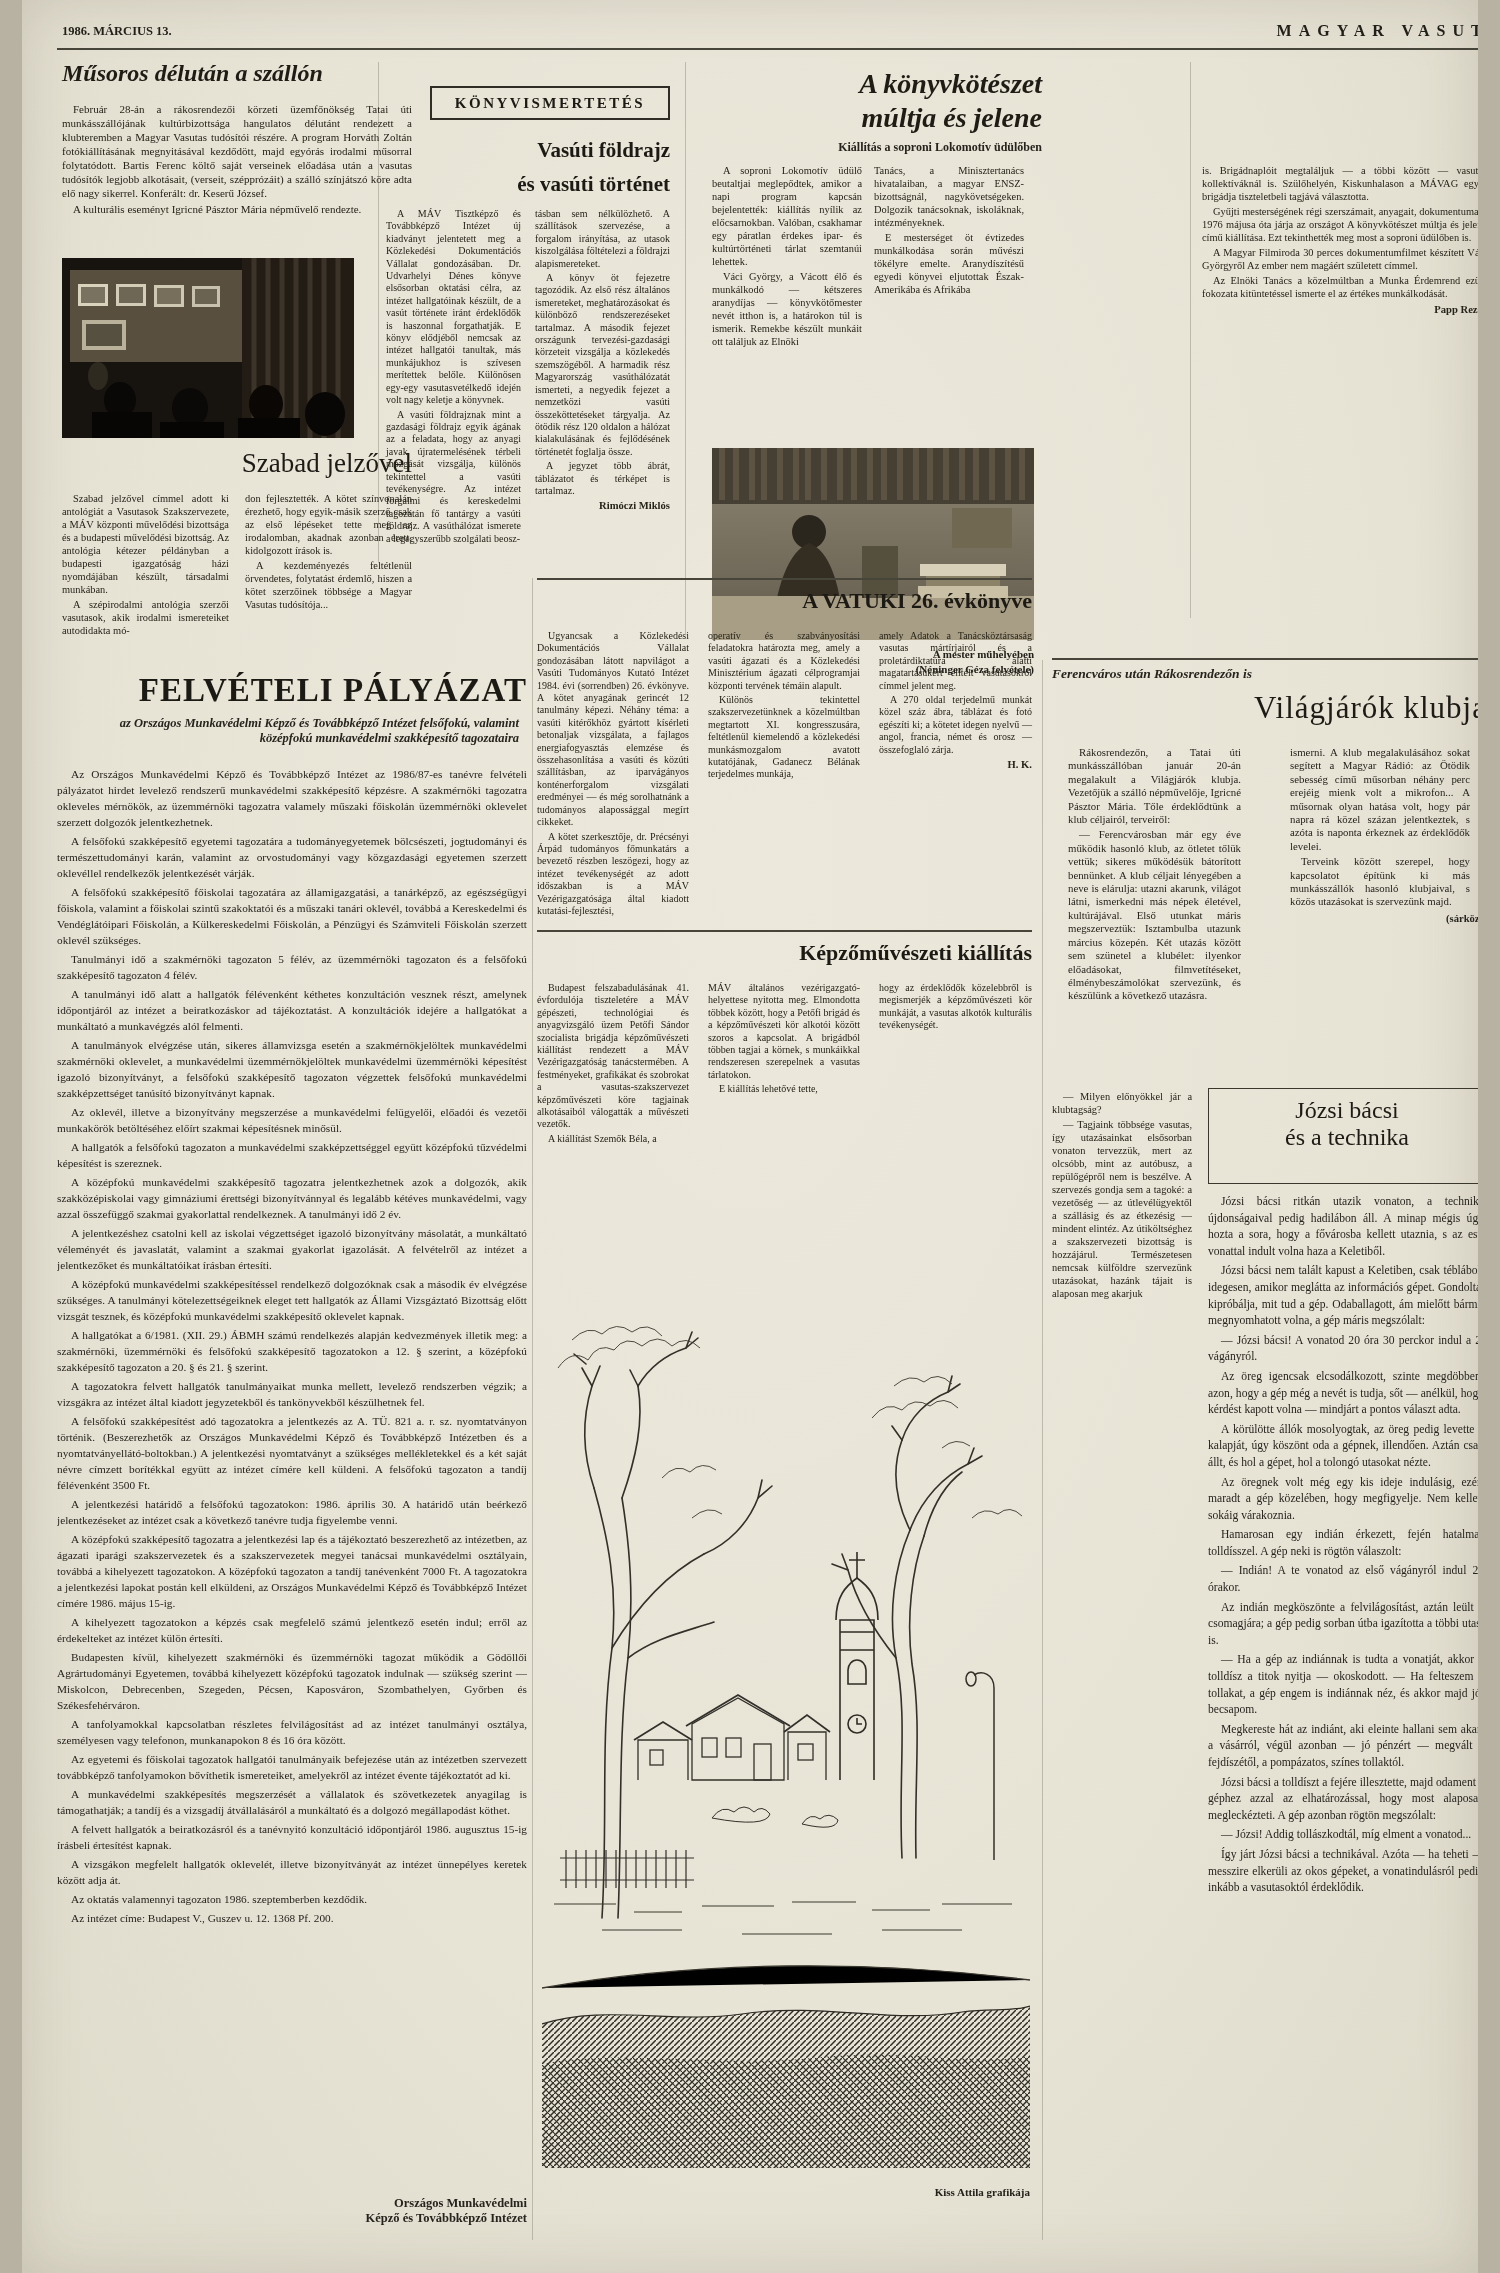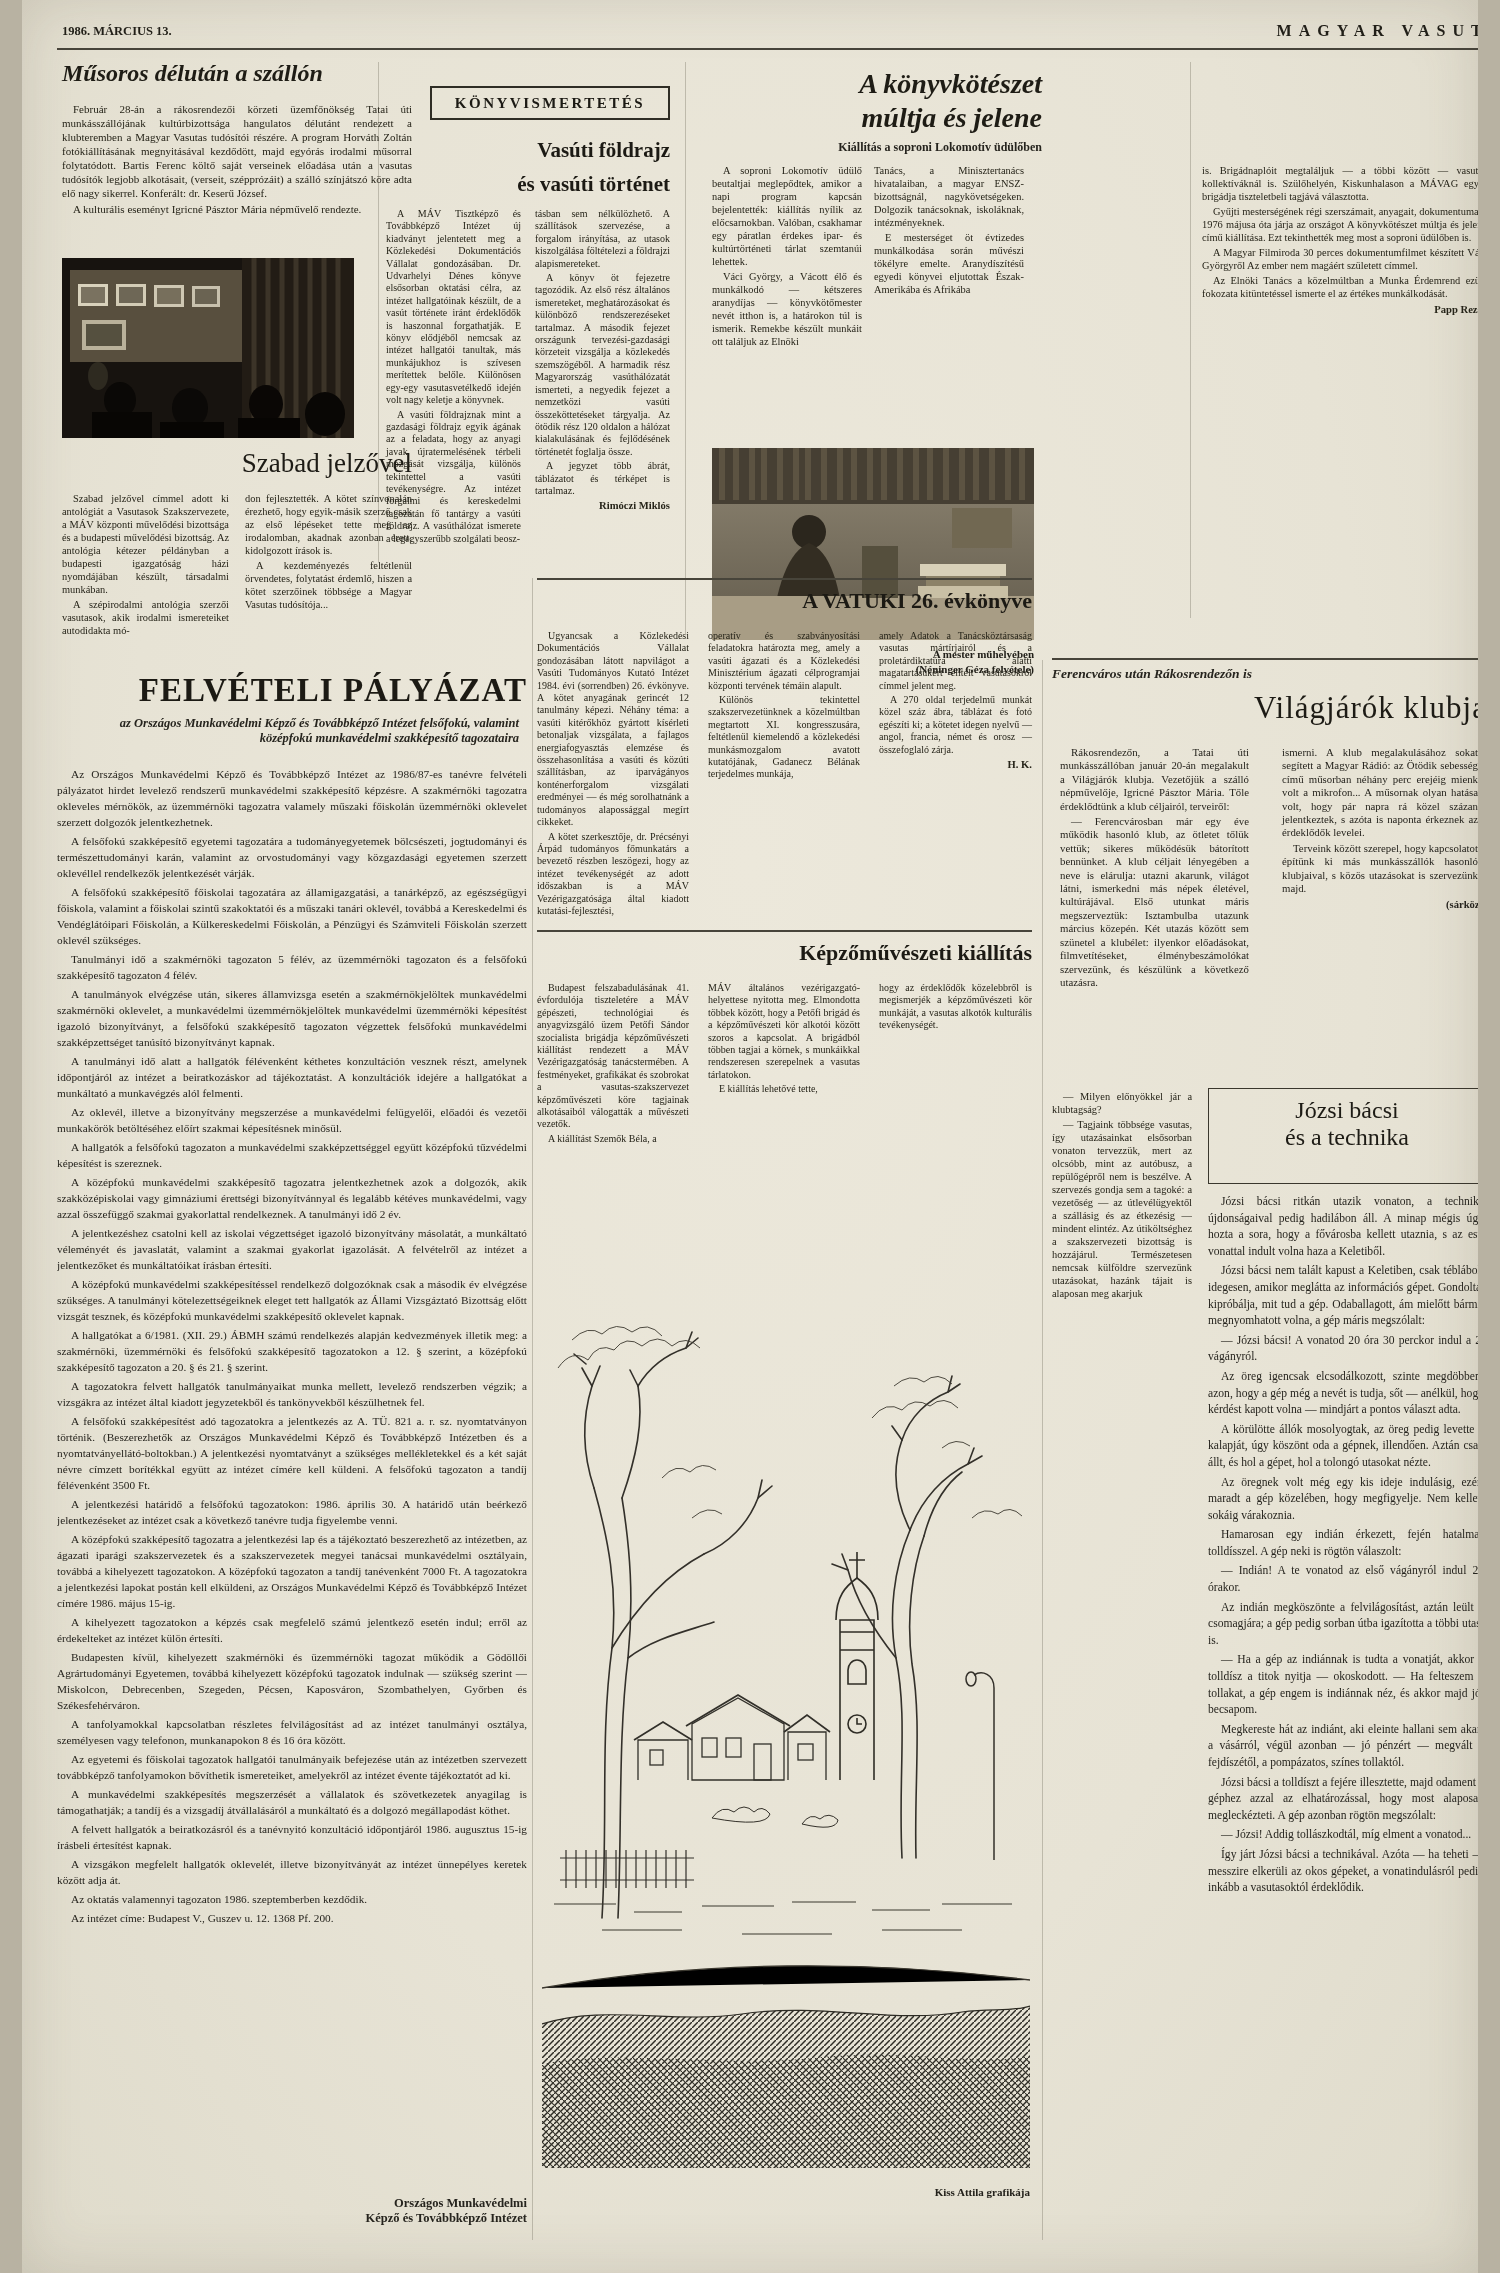--- a/index.html
+++ b/index.html
@@ -24,21 +24,21 @@
   .headline-bold { font-weight:bold; color:#1c1a14; }
   .kicker-box {
     border:2px solid #2f2d25; text-align:center; font-weight:bold;
     letter-spacing:2.5px; font-size:15px; color:#1c1a14;
   }
   .subkicker { font-style:italic; font-weight:bold; font-size:12.5px; }
   .caption { font-weight:bold; font-size:11px; color:#22201a; }
   .felv-body { font-size:11.3px; line-height:16px; text-align:justify; }
   .felv-body p { margin:0 0 3px; text-indent:14px; }
   .vj-body { font-size:10.8px; line-height:13.4px; text-align:justify; }
-  .vj-body p { margin:0 8px 2px; text-indent:11px; }
+  .vj-body p { margin:0 16px 2px; text-indent:11px; }
   .jozsi-body { font-size:11.6px; line-height:16.6px; text-align:justify; }
   .jozsi-body p { margin:0 0 3px; text-indent:13px; }
   .masthead { font-weight:bold; letter-spacing:7px; font-size:16px; color:#211f18; }
   .pagemeta { font-weight:bold; font-size:12.5px; color:#211f18; }
   .box-title { border:1.5px solid #3a372d; text-align:center; }
 </style>
 </head>
 <body>
 
 <div id="paper">
@@ -97,22 +97,22 @@
       <p>A kezdeményezés feltétlenül örvendetes, folytatást érdemlő, hiszen a kötet szerzőinek többsége a Magyar Vasutas tudósítója...</p>
     </div>
 
   <h1 class="abs headline-bold center" style="left:35px; top:672px; width:470px; font-size:33px; letter-spacing:1px;">FELVÉTELI PÁLYÁZAT</h1>
   <div class="abs subkicker center" style="left:43px; top:716px; width:454px;">az Országos Munkavédelmi Képző és Továbbképző Intézet felsőfokú, valamint középfokú munkavédelmi szakképesítő tagozataira</div>
   <div class="abs felv-body clip" style="left:35px; top:766px; width:470px; height:1424px;">
       <p>Az Országos Munkavédelmi Képző és Továbbképző Intézet az 1986/87-es tanévre felvételi pályázatot hirdet levelező rendszerű munkavédelmi szakképesítő képzésre. A szakmérnöki tagozatra okleveles mérnökök, az üzemmérnöki tagozatra valamely műszaki főiskolán üzemmérnöki oklevelet szerzett dolgozók jelentkezhetnek.</p>
       <p>A felsőfokú szakképesítő egyetemi tagozatára a tudományegyetemek bölcsészeti, jogtudományi és természettudományi karán, valamint az orvostudományi vagy közgazdasági egyetemen szerzett oklevéllel rendelkezők jelentkezését várják.</p>
       <p>A felsőfokú szakképesítő főiskolai tagozatára az államigazgatási, a tanárképző, az egészségügyi főiskola, valamint a főiskolai szintű szakoktatói és a műszaki tanári oklevél, továbbá a Kereskedelmi és Vendéglátóipari Főiskolán, a Külkereskedelmi Főiskolán, a Pénzügyi és Számviteli Főiskolán szerzett oklevél szükséges.</p>
       <p>Tanulmányi idő a szakmérnöki tagozaton 5 félév, az üzemmérnöki tagozaton és a felsőfokú szakképesítő tagozaton 4 félév.</p>
+      <p>A tanulmányi idő alatt a hallgatók félévenként kéthetes konzultáción vesznek részt, amelynek időpontjáról az intézet a beiratkozáskor ad tájékoztatást. A konzultációk idejére a hallgatókat a munkáltató a munkavégzés alól felmenti.</p>
       <p>A tanulmányok elvégzése után, sikeres államvizsga esetén a szakmérnökjelöltek munkavédelmi szakmérnöki oklevelet, a munkavédelmi üzemmérnökjelöltek munkavédelmi üzemmérnöki képesítést igazoló bizonyítványt, a felsőfokú szakképesítő tagozaton végzettek felsőfokú munkavédelmi szakképzettséget tanúsító bizonyítványt kapnak.</p>
-      <p>A tanulmányi idő alatt a hallgatók félévenként kéthetes konzultáción vesznek részt, amelynek időpontjáról az intézet a beiratkozáskor ad tájékoztatást. A konzultációk idejére a hallgatókat a munkáltató a munkavégzés alól felmenti.</p>
       <p>Az oklevél, illetve a bizonyítvány megszerzése a munkavédelmi felügyelői, előadói és vezetői munkakörök betöltéséhez előírt szakmai képesítésnek minősül.</p>
       <p>A hallgatók a felsőfokú tagozaton a munkavédelmi szakképzettséggel együtt középfokú tűzvédelmi képesítést is szereznek.</p>
       <p>A középfokú munkavédelmi szakképesítő tagozatra jelentkezhetnek azok a dolgozók, akik szakközépiskolai vagy gimnáziumi érettségi bizonyítvánnyal és legalább kétéves munkavédelmi, vagy azzal összefüggő szakmai gyakorlattal rendelkeznek. A tanulmányi idő 2 év.</p>
       <p>A jelentkezéshez csatolni kell az iskolai végzettséget igazoló bizonyítvány másolatát, a munkáltató véleményét és javaslatát, valamint a szakmai gyakorlat igazolását. A felvételről az intézet a jelentkezőket és munkáltatóikat írásban értesíti.</p>
       <p>A középfokú munkavédelmi szakképesítéssel rendelkező dolgozóknak csak a második év elvégzése szükséges. A tanulmányi kötelezettségeiknek eleget tett hallgatók az Állami Vizsgáztató Bizottság előtt vizsgát tesznek, és középfokú munkavédelmi szakképesítő oklevelet kapnak.</p>
       <p>A hallgatókat a 6/1981. (XII. 29.) ÁBMH számú rendelkezés alapján kedvezmények illetik meg: a szakmérnöki, üzemmérnöki és felsőfokú szakképesítő tagozatokon a 12. § szerint, a középfokú szakképesítő tagozaton a 20. § és 21. § szerint.</p>
       <p>A tagozatokra felvett hallgatók tanulmányaikat munka mellett, levelező rendszerben végzik; a vizsgákra az intézet által kiadott jegyzetekből és tankönyvekből készülhetnek fel.</p>
       <p>A felsőfokú szakképesítést adó tagozatokra a jelentkezés az A. TÜ. 821 a. r. sz. nyomtatványon történik. (Beszerezhetők az Országos Munkavédelmi Képző és Továbbképző Intézetben és a nyomtatványellátó-boltokban.) A jelentkezési nyomtatványt a szükséges mellékletekkel és a két saját névre címzett borítékkal együtt az intézet címére kell küldeni. A felsőfokú tagozaton a tandíj félévenként 3500 Ft.</p>
       <p>A jelentkezési határidő a felsőfokú tagozatokon: 1986. április 30. A határidő után beérkező jelentkezéseket az intézet csak a következő tanévre tudja figyelembe venni.</p>
       <p>A középfokú szakképesítő tagozatra a jelentkezési lap és a tájékoztató beszerezhető az intézetben, az ágazati iparági szakszervezetek és a szakszervezetek megyei tanácsai munkavédelmi osztályain, továbbá a kihelyezett tagozatokon. A középfokú tagozaton a tandíj tanévenként 7000 Ft. A tagozatokra a jelentkezési lapokat postán kell elküldeni, az Országos Munkavédelmi Képző és Továbbképző Intézet címére 1986. május 15-ig.</p>

